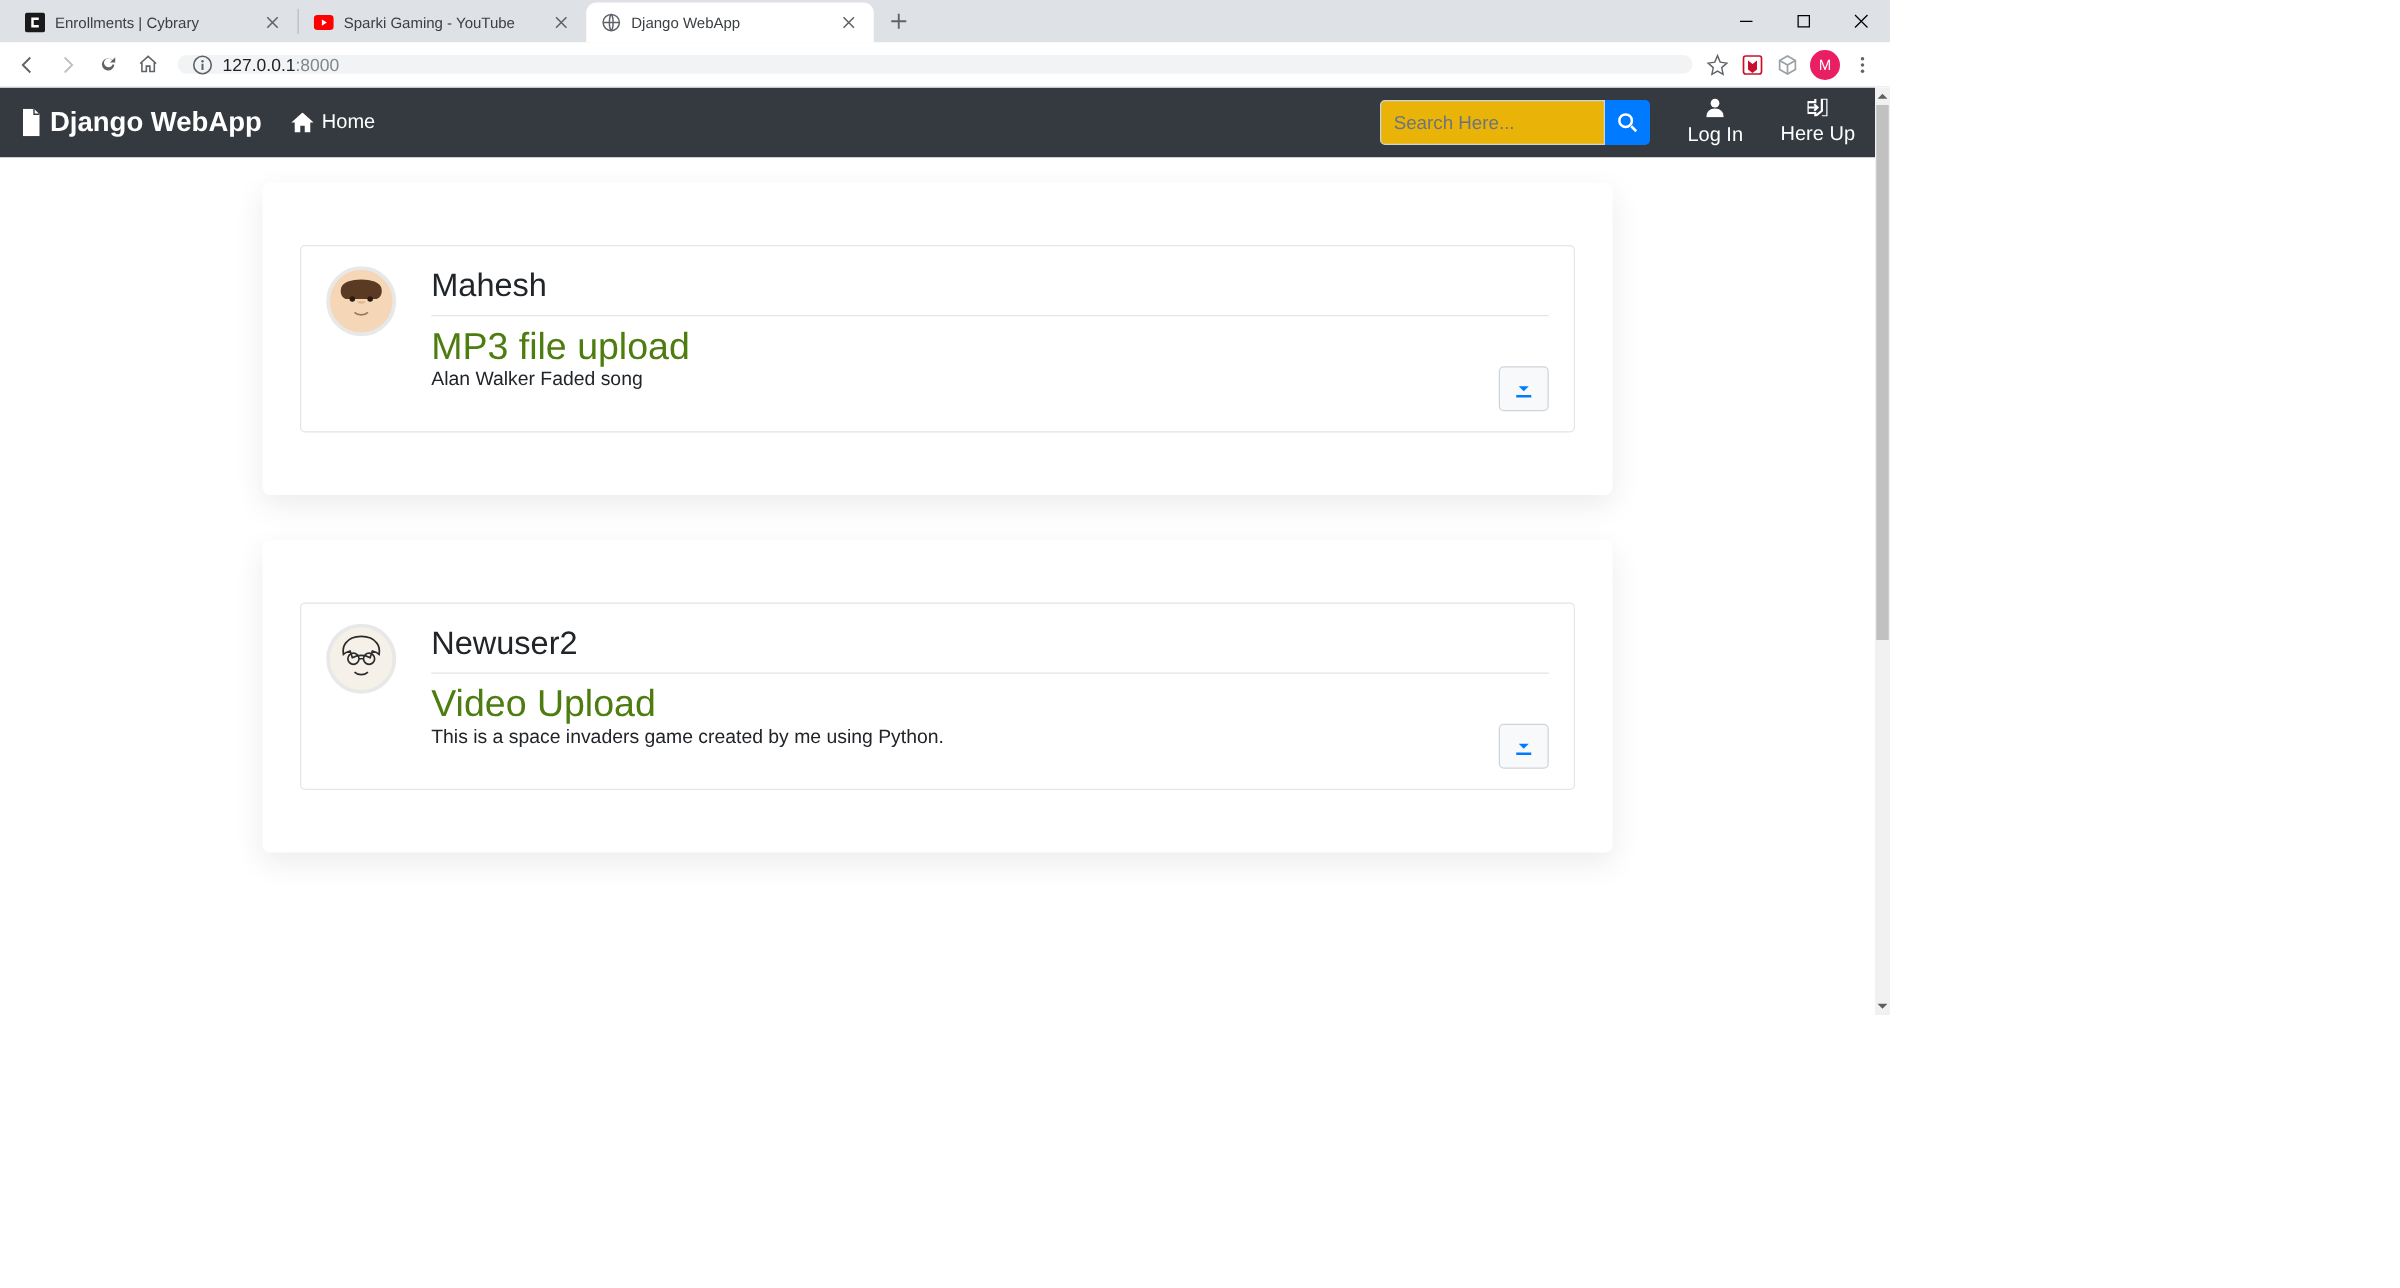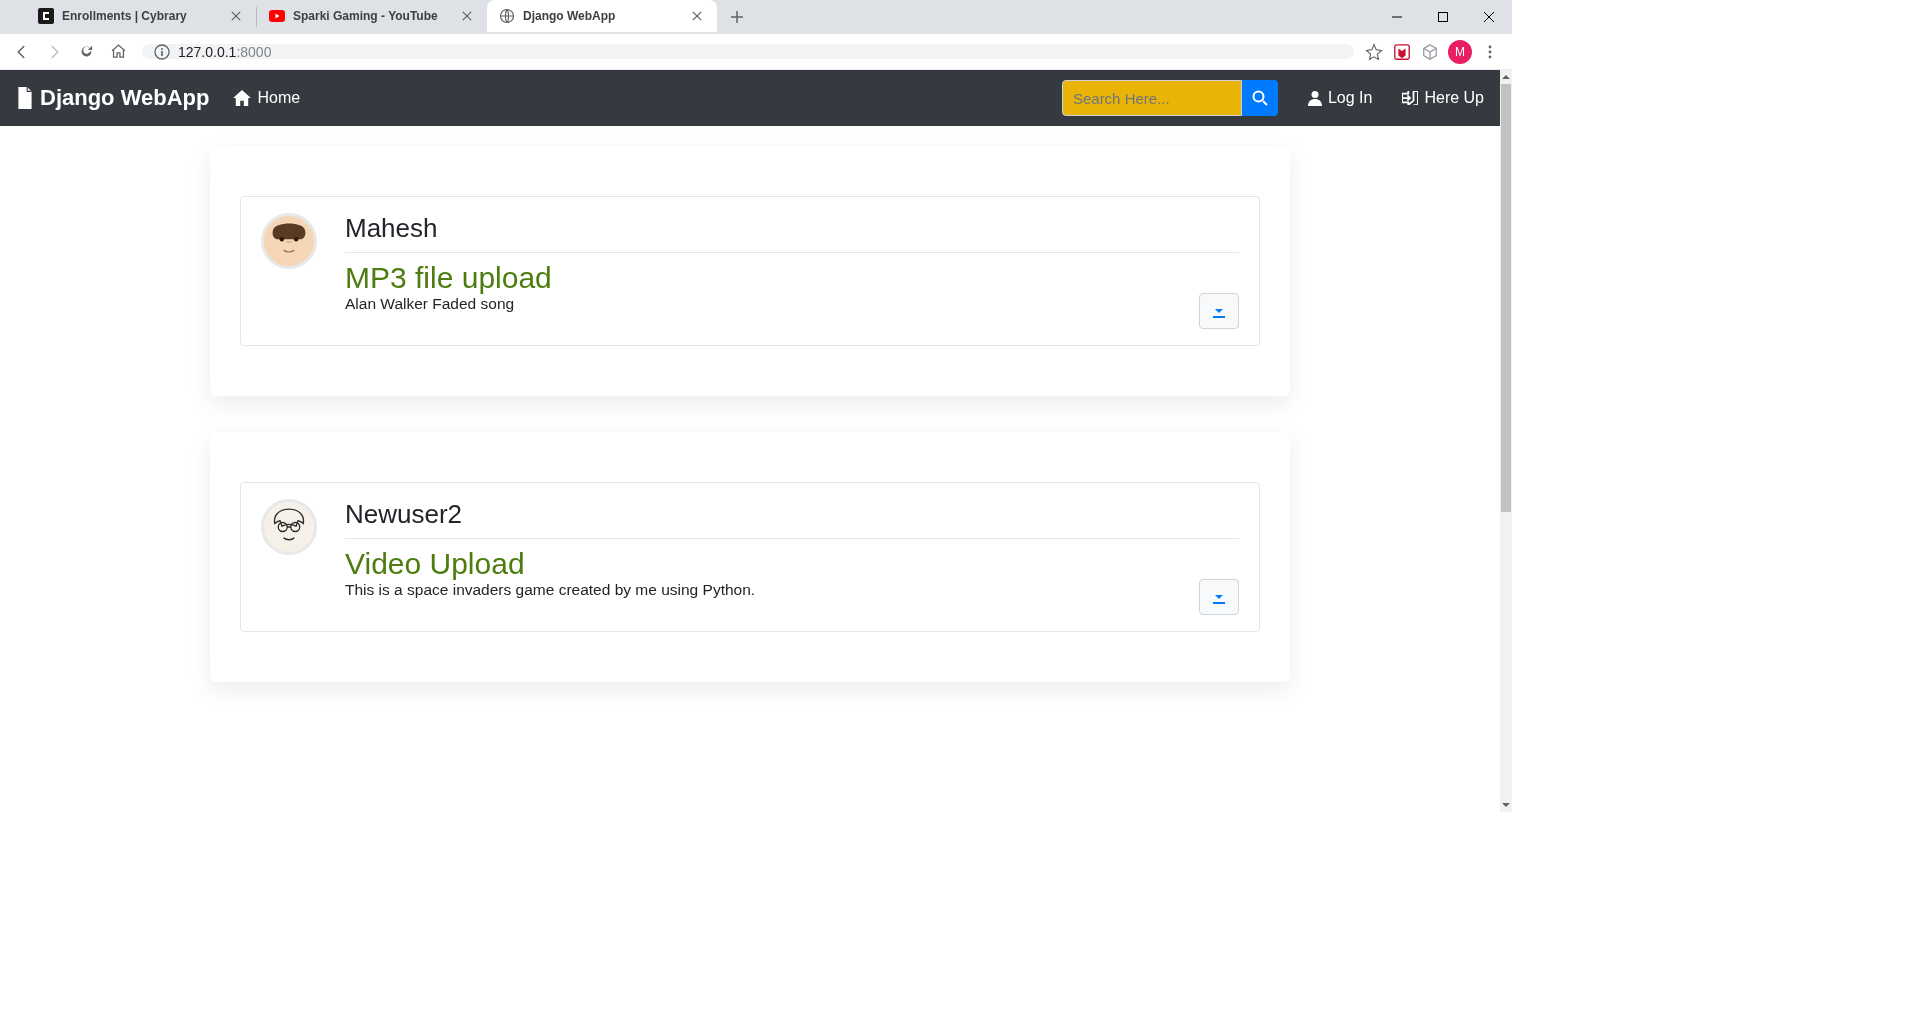--- a/index.html
+++ b/index.html
@@ -11,22 +11,22 @@
   overflow: hidden;
 }
 
 
 .browser-chrome { display: flex; flex-direction: column; height: 100%; }
 
 .tab-strip {
   height: 34px;
   background: #dee1e6;
   display: flex;
-  padding-left: 26px;
-  font-weight: bold;
+  align-items: flex-end;
+  padding-left: 8px;
 }
 .tab {
   display: flex; align-items: center; gap: 8px;
   height: 32px; padding: 0 12px; min-width: 230px;
   font-size: 12px; color: #3c4043; position: relative;
   border-top-left-radius: 8px; border-top-right-radius: 8px;
   cursor: pointer;
 }
 .tab.active { background: #fff; }
 .tab .favicon { width: 16px; height: 16px; display: flex; align-items: center; justify-content: center; }
@@ -61,21 +61,21 @@
 .dj-navbar { height:56px; background:#343a40; display:flex; align-items:center; padding:0 16px; color:#fff;}
 .brand { display:flex; align-items:center; gap:6px; font-size:22px; font-weight:700; color:#fff; cursor:pointer;}
 .brand svg { width:18px; height:22px; fill:#fff;}
 .nav-link { display:flex; align-items:center; gap:6px; margin-left:24px; color:#fff; font-size:16px; cursor:pointer;}
 .nav-spacer { flex:1; }
 .search-wrap { display:flex; align-items:center; }
 .search-input { width:180px; height:36px; border:1px solid #ced4da; border-radius:4px 0 0 4px; padding:0 10px; font-size:15px; color:#495057; outline:none; background:#eab308;}
 .search-input::placeholder { color:#6c757d; }
 .search-btn { width:36px; height:36px; background:#007bff; border:none; border-radius:0 4px 4px 0; display:flex; align-items:center; justify-content:center; cursor:pointer;}
 .search-btn svg { width:16px; height:16px; fill:#fff; }
-.auth-link { display:flex; align-items:center; gap:6px; color:#fff; font-size:16px; margin-left:30px; cursor:pointer;}
+.auth-link { display:flex; align-items:center; gap:6px; color:#fff; font-size:16px; margin-left:30px; cursor:pointer;flex-direction:column;}
 
 
 .content-area { background:#fff; padding:10px 0;}
 .card-outer { width:1080px; margin:10px auto 36px; background:#fff; border-radius:6px; box-shadow:0 8px 24px rgba(0,0,0,.08); padding:50px 30px;}
 .card-inner { border:1px solid #e5e5e5; border-radius:4px; padding:16px 20px; display:flex; gap:28px; align-items:flex-start;}
 .avatar { width:56px; height:56px; border-radius:50%; border:3px solid #e8e8e8; flex-shrink:0; overflow:hidden; background:#f5d7b8;}
 .avatar svg { width:100%; height:100%; }
 .post-body { flex:1; }
 .author { font-size:26px; font-weight:400; color:#212529; padding-bottom:8px; border-bottom:1px solid #e5e5e5;}
 .post-title { font-size:30px; font-weight:400; color:#4d7c0f; margin-top:8px;}

